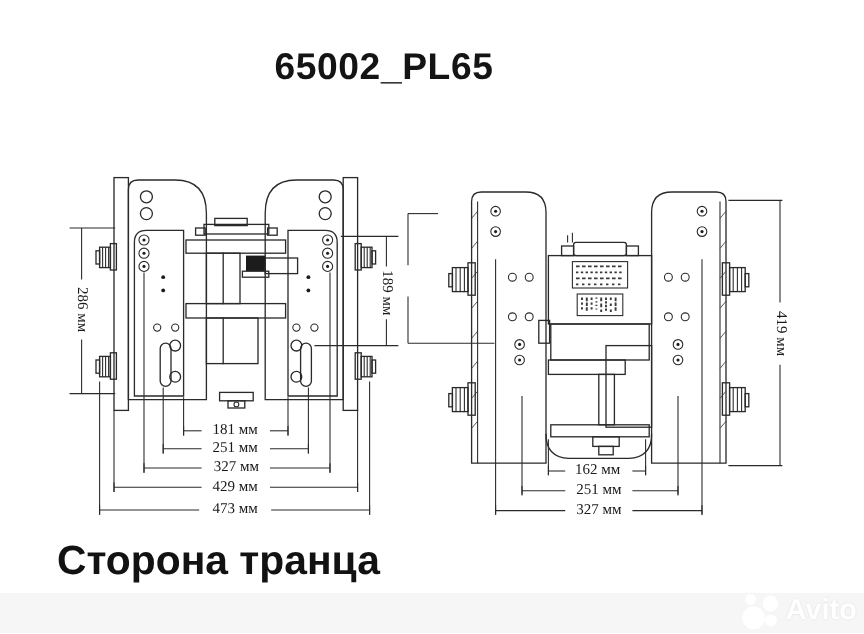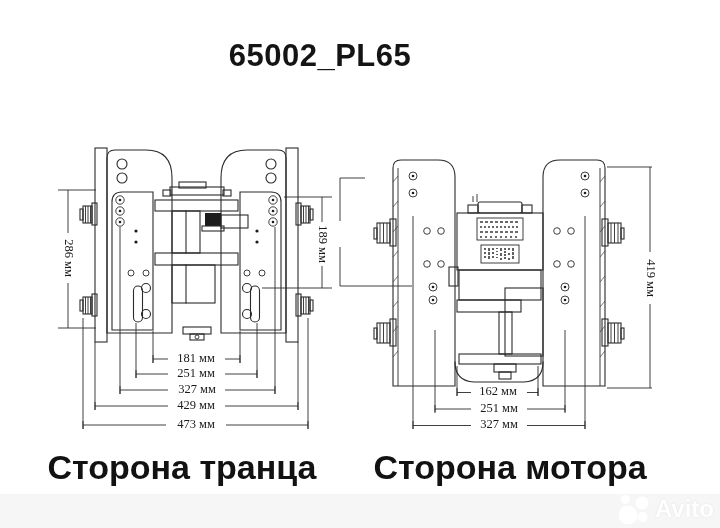--- a/index.html
+++ b/index.html
@@ -348,21 +348,20 @@
         <line class="th" x1="413" y1="421" x2="413" y2="429"></line>
           <line class="th" x1="585" y1="421" x2="585" y2="429"></line>
         <line class="th" x1="413" y1="425.5" x2="471" y2="425.5"></line>
           <line class="th" x1="527" y1="425.5" x2="585" y2="425.5"></line>
         <text class="dim" x="499" y="425.5" text-anchor="middle" dominant-baseline="middle">327 мм</text>
       </g>
     </g>
   </svg>
 
   <div class="caption caption-left">Сторона транца</div>
-  <div class="caption caption-right">Сторона мотора</div>
 
   <div class="wm-band"></div>
   <div class="wm">
     <svg width="34" height="34" viewBox="0 0 34 34">
       <circle cx="11" cy="23" r="9.5"></circle>
       <circle cx="8.5" cy="7.5" r="4.5"></circle>
       <circle cx="25" cy="11" r="6.5"></circle>
       <circle cx="25.5" cy="25" r="5"></circle>
     </svg>
     <span class="wm-text">Avito</span>

